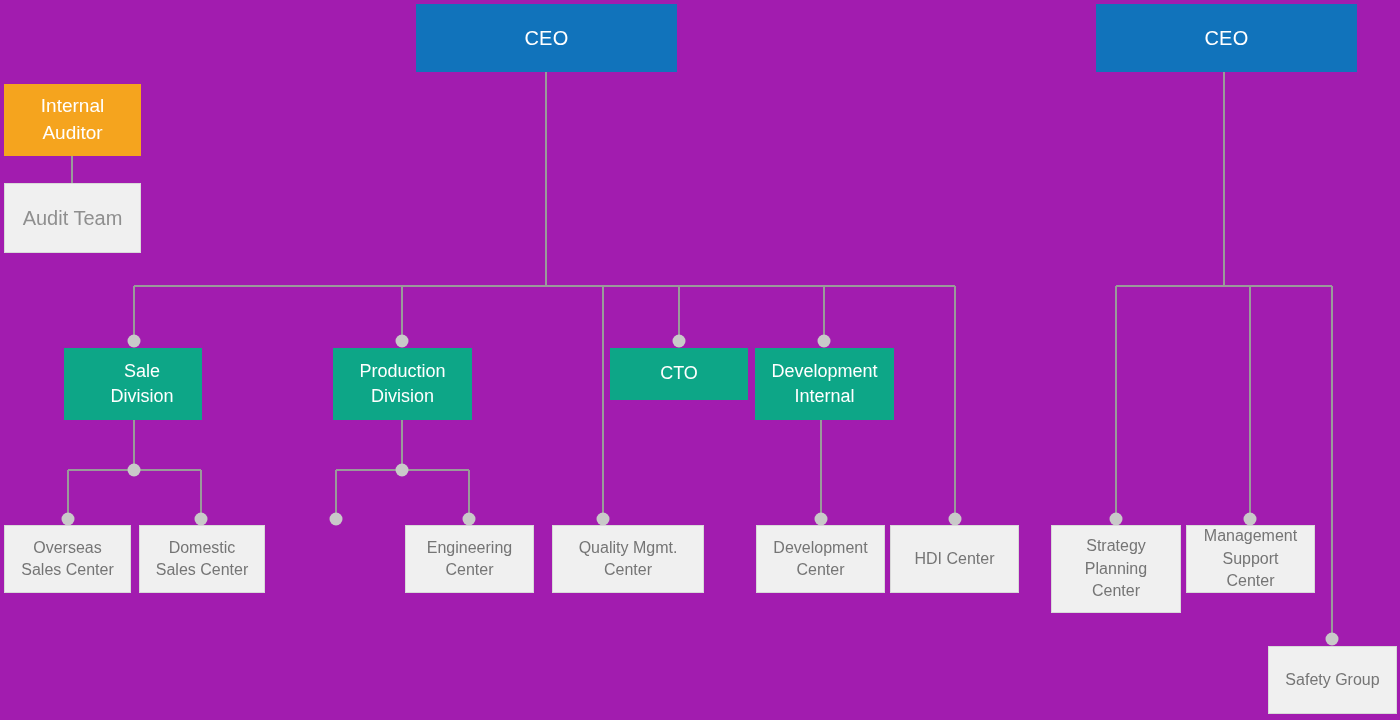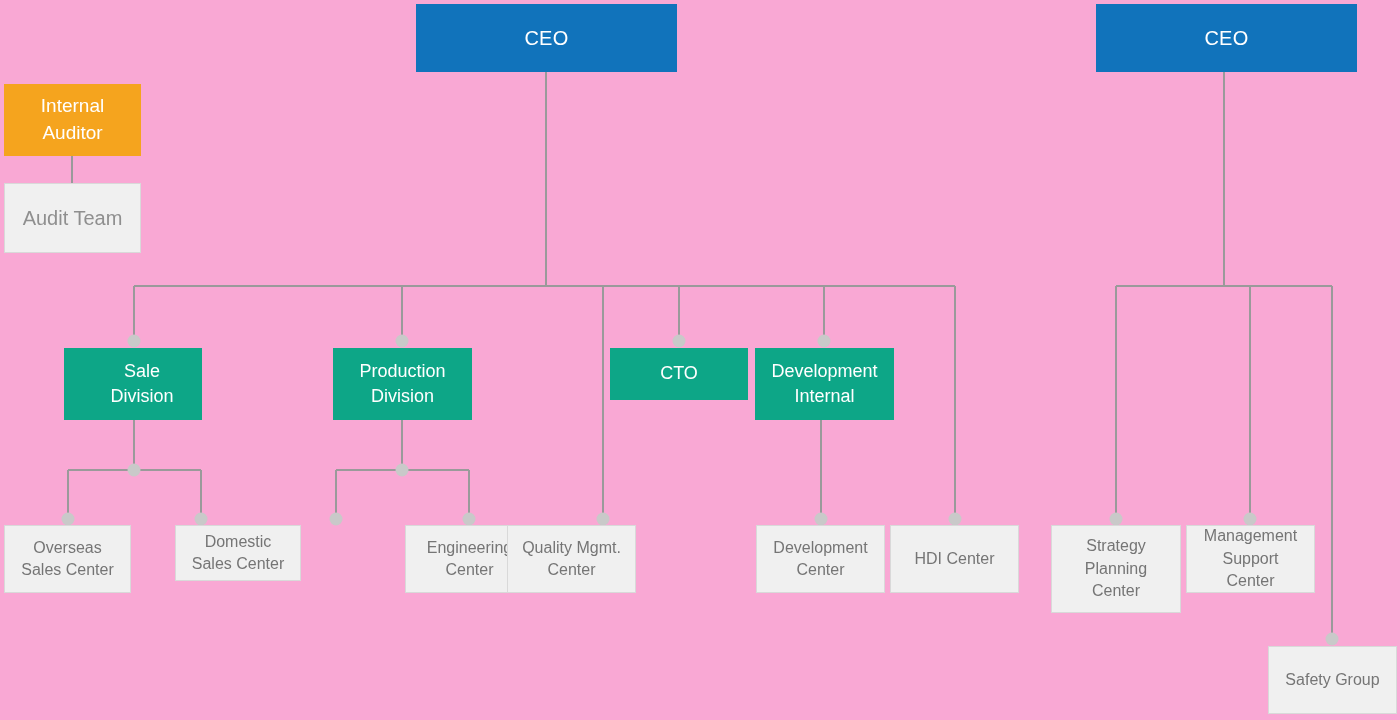--- a/index.html
+++ b/index.html
@@ -4,21 +4,21 @@
 <style>
   html, body {
     margin: 0;
     padding: 0;
     background: #ffffff;
   }
   .stage {
     position: relative;
     width: 1400px;
     height: 720px;
-    background: #f9a8d4;
+    background: #a21caf;
     overflow: hidden;
     font-family: "Liberation Sans", sans-serif;
     text-decoration: underline;
   }
   .connectors {
     position: absolute;
     left: 0;
     top: 0;
     z-index: 0;
   }
@@ -63,24 +63,24 @@
   
   .n-ceo-left        { left: 416px;  top: 4px;   width: 261px; height: 68px; }
   .n-ceo-right       { left: 1096px; top: 4px;   width: 261px; height: 68px; }
   .n-internal-auditor{ left: 4px;    top: 84px;  width: 137px; height: 72px; }
   .n-audit-team      { left: 4px;    top: 183px; width: 137px; height: 70px; }
   .n-sale-division   { left: 64px;   top: 348px; width: 138px; height: 72px; padding-left: 28px; }
   .n-production-division  { left: 333px; top: 348px; width: 139px; height: 72px; }
   .n-cto             { left: 610px;  top: 348px; width: 138px; height: 52px; }
   .n-development-division { left: 755px; top: 348px; width: 139px; height: 72px; }
   .n-overseas-sales-center   { left: 4px;    top: 525px; width: 127px; height: 68px; text-align: center; }
-  .n-domestic-sales-center   { left: 139px;  top: 525px; width: 126px; height: 56px; margin-left: 36px; }
+  .n-domestic-sales-center   { left: 139px;  top: 525px; width: 126px; height: 68px; }
   .n-production-center       { left: 271px;  top: 525px; width: 129px; height: 68px; }
   .n-engineering-center      { left: 405px;  top: 525px; width: 129px; height: 68px; }
-  .n-quality-mgmt-center     { left: 507px;  top: 525px; width: 129px; height: 68px; }
+  .n-quality-mgmt-center     { left: 552px;  top: 525px; width: 152px; height: 68px; }
   .n-development-center      { left: 756px;  top: 525px; width: 129px; height: 68px; }
   .n-hdi-center              { left: 890px;  top: 525px; width: 129px; height: 68px; }
   .n-strategy-planning-center  { left: 1051px; top: 525px; width: 130px; height: 88px; }
   .n-management-support-center { left: 1186px; top: 525px; width: 129px; height: 68px; }
   .n-safety-group            { left: 1268px; top: 646px; width: 129px; height: 68px; }
 </style>
 </head>
 <body>
 
 <div class="stage">

